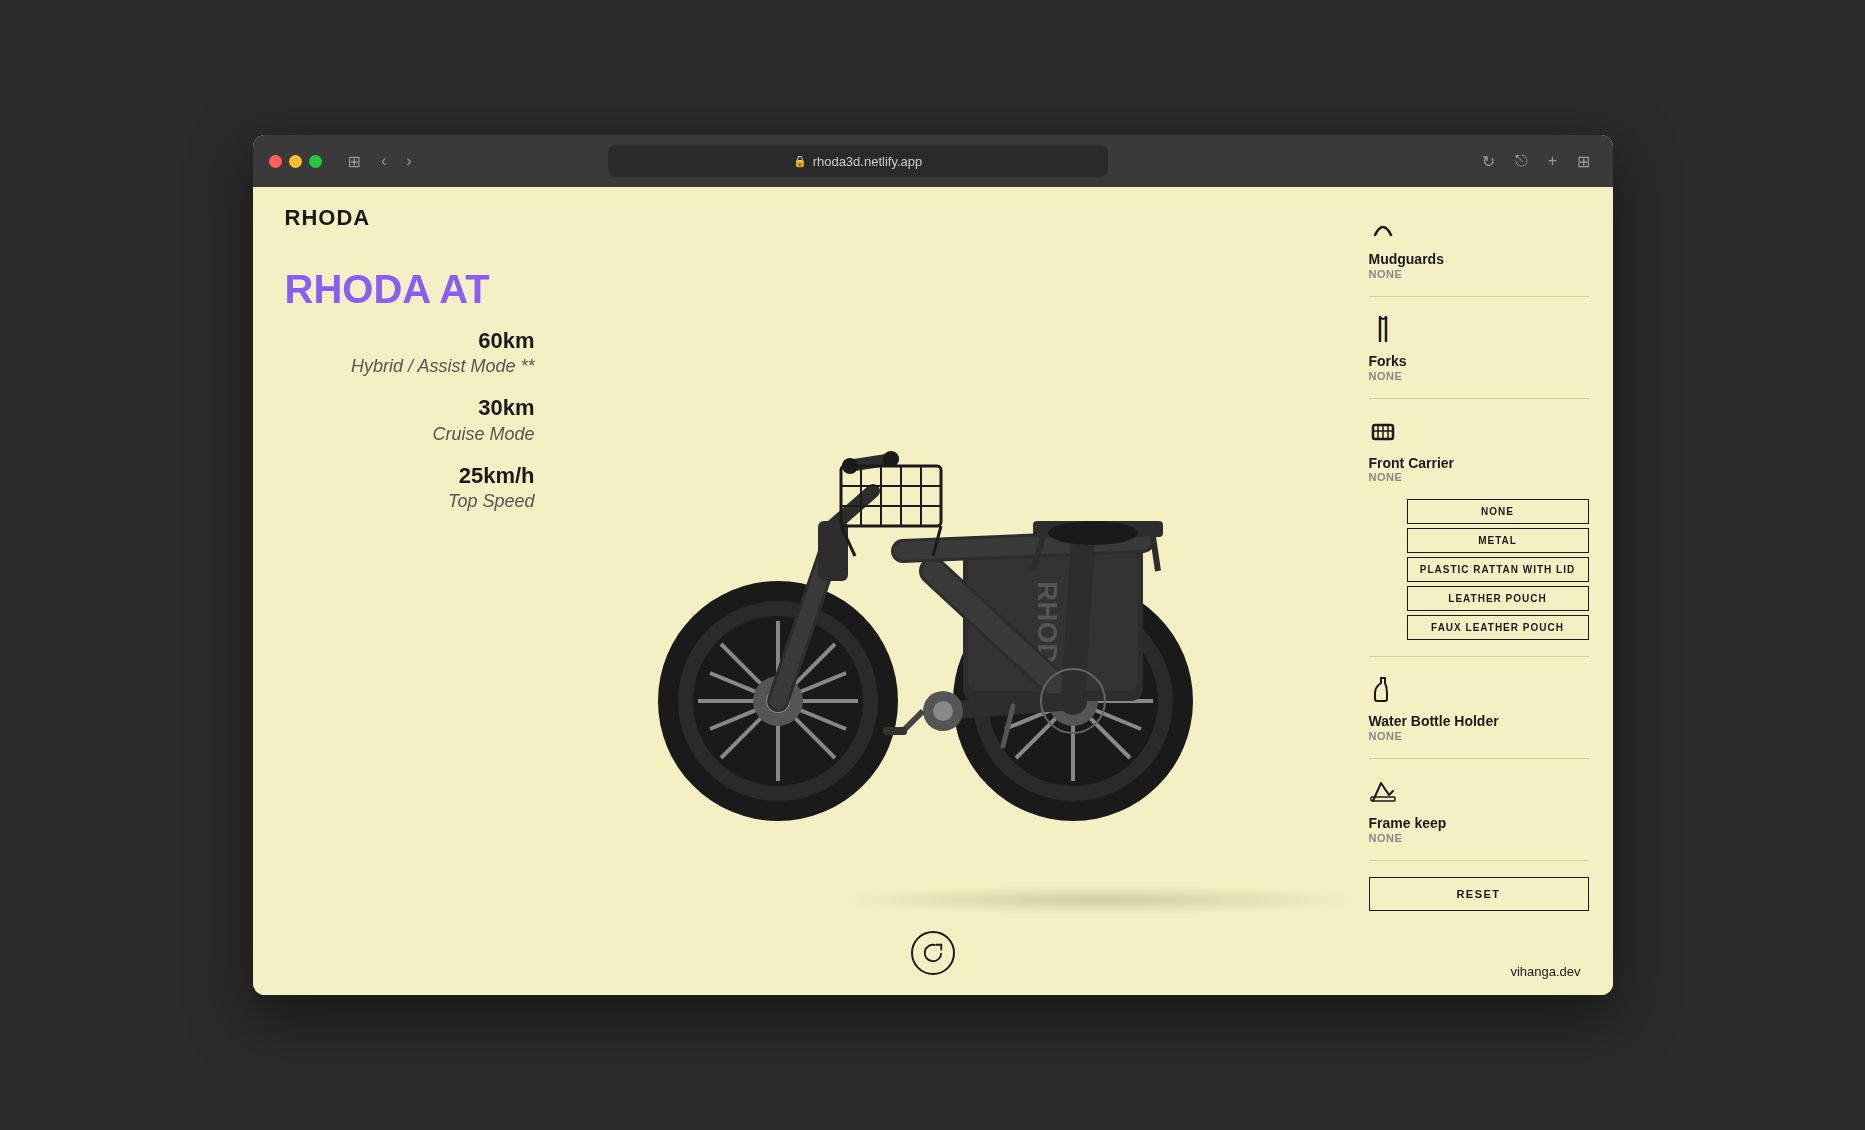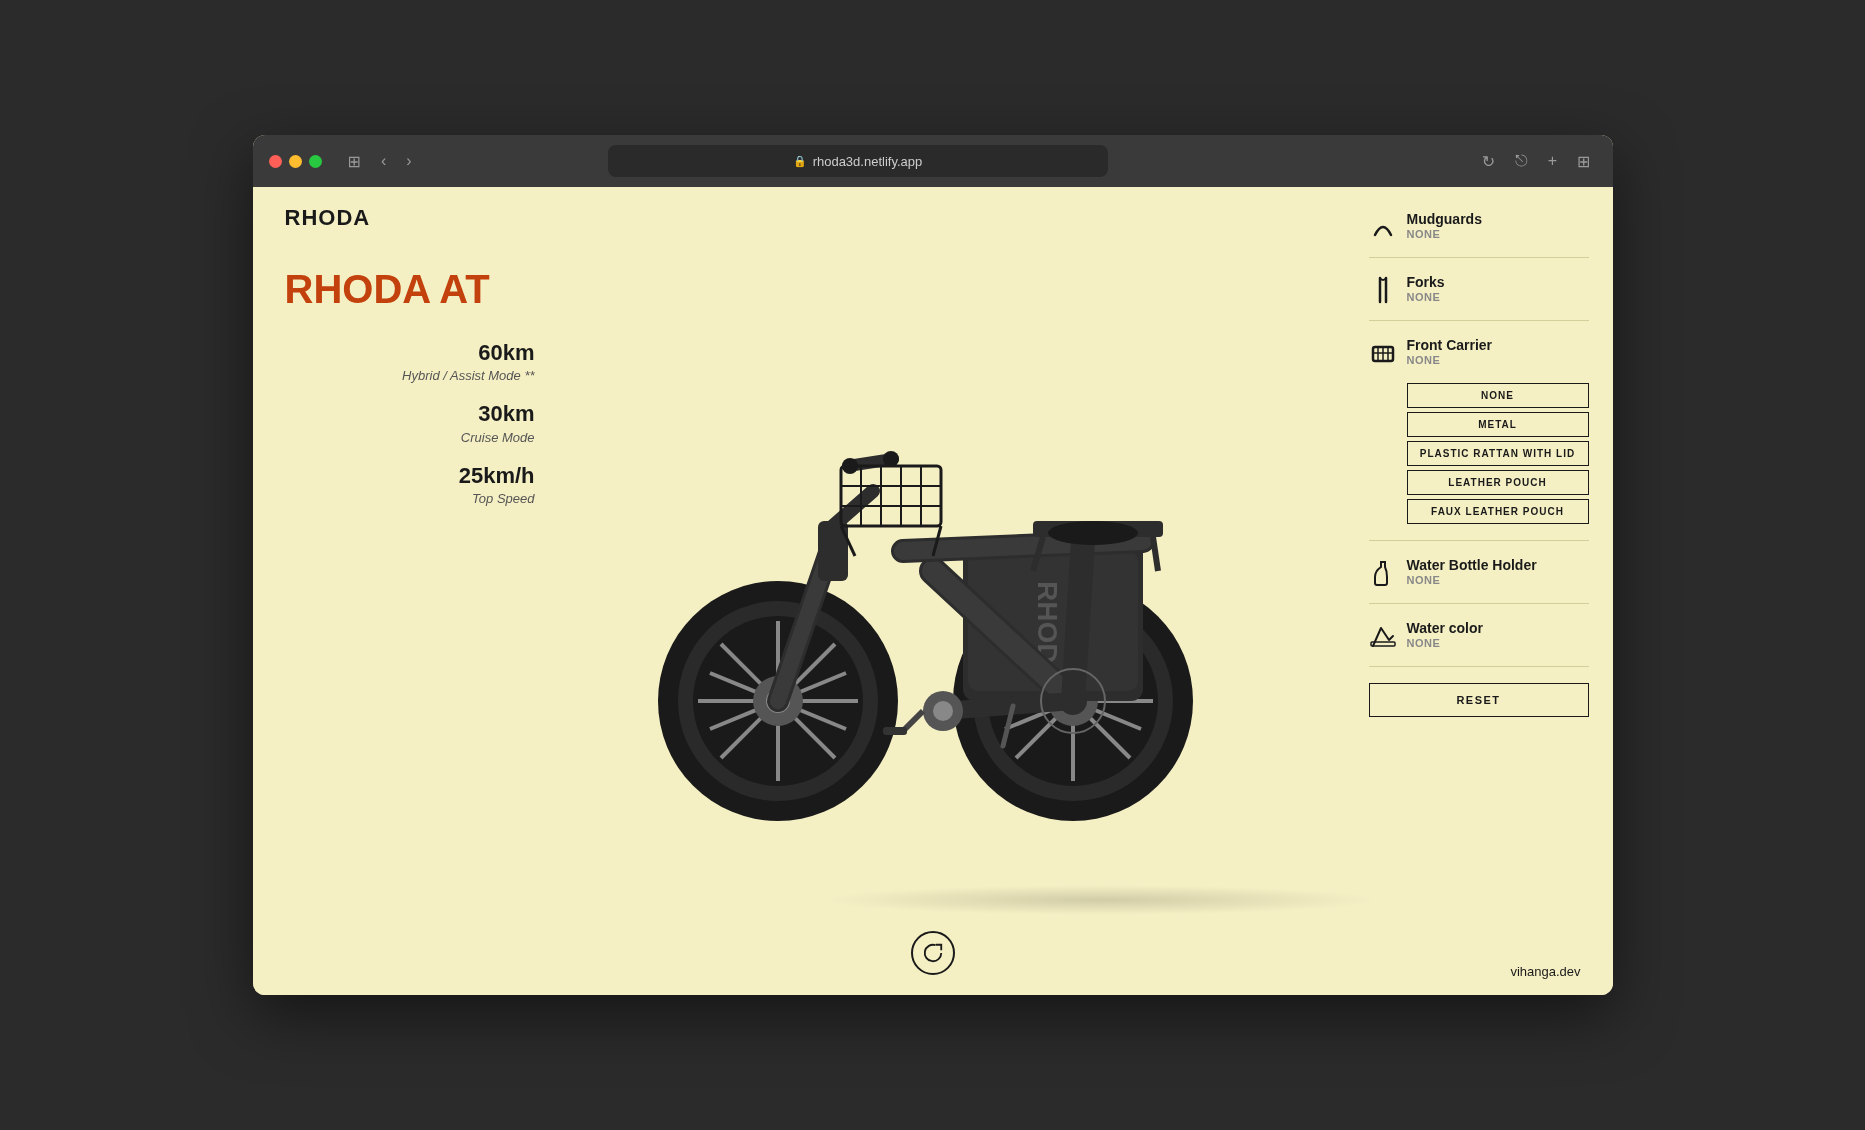--- a/index.html
+++ b/index.html
@@ -136,36 +136,36 @@
       position: absolute;
       left: 32px;
       top: 80px;
       width: 250px;
       z-index: 5;
     }
 
     .bike-title {
       font-size: 40px;
       font-weight: 900;
-      color: #c2410c;
-      margin-bottom: 28px;
+      color: #8b5cf6;
+      margin-bottom: 16px;
     }
 
     .spec-item {
       margin-bottom: 18px;
       text-align: right;
     }
     .spec-value {
       font-size: 22px;
       font-weight: 800;
       color: #1a1a1a;
       line-height: 1.2;
     }
     .spec-label {
-      font-size: 13px;
+      font-size: 18px;
       color: #555;
       font-style: italic;
       margin-top: 2px;
     }
 
     
     .bike-center {
       flex: 1;
       display: flex;
       align-items: center;
@@ -215,20 +215,21 @@
       top: 24px;
       width: 220px;
       z-index: 5;
     }
 
     .config-item {
       display: flex;
       align-items: flex-start;
       gap: 10px;
       margin-bottom: 16px;
+      flex-direction: column;
     }
     .config-icon {
       width: 28px;
       height: 28px;
       flex-shrink: 0;
       margin-top: 2px;
       display: flex;
       align-items: center;
       justify-content: center;
     }
@@ -541,21 +542,21 @@
         <div class="config-divider"></div>
 
         <div class="config-item">
           <div class="config-icon">
             <svg width="28" height="28" viewBox="0 0 28 28" fill="none">
               <path d="M4 24 L12 6 L20 18 L24 14" stroke="#1a1a1a" stroke-width="2" fill="none" stroke-linecap="round" stroke-linejoin="round"></path>
               <rect x="2" y="20" width="24" height="4" rx="1" stroke="#1a1a1a" stroke-width="1.5" fill="none"></rect>
             </svg>
           </div>
           <div class="config-info">
-            <div class="config-name">Water color</div>
+            <div class="config-name">Frame keep</div>
             <div class="config-value">NONE</div>
           </div>
         </div>
         <div class="config-divider"></div>
 
         <div class="reset-section">
           <button class="reset-btn">RESET</button>
         </div>
       </div>
 

